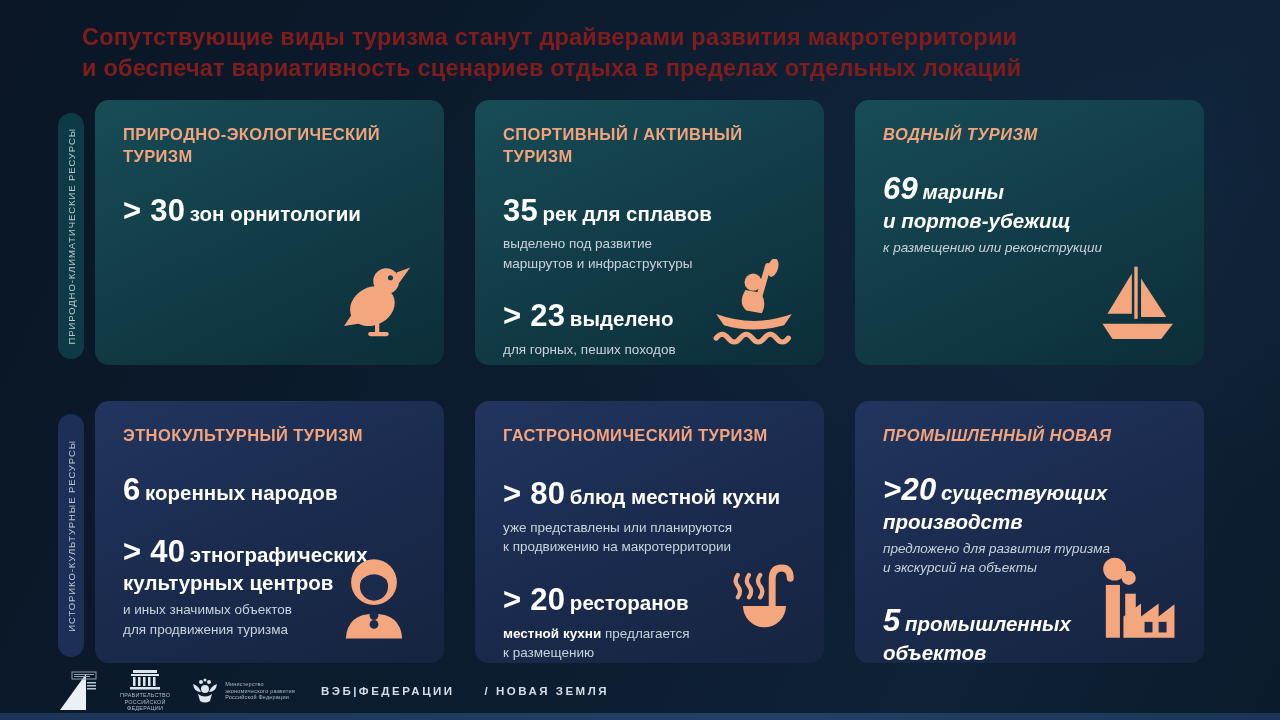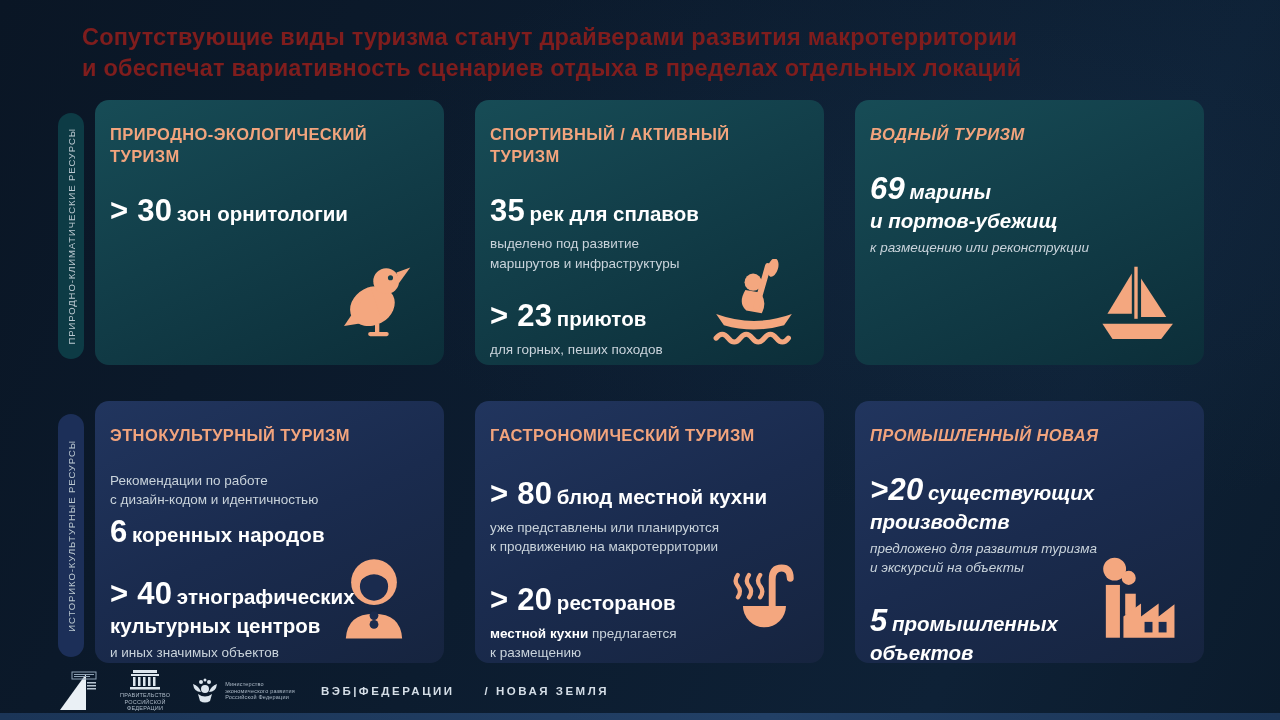--- a/index.html
+++ b/index.html
@@ -28,21 +28,21 @@
     display:flex; align-items:center; justify-content:center;
   }
   .rail.teal { background:#0D3B45; }
   .rail.navy { background:#1C2F58; }
   .rail span {
     writing-mode:vertical-rl; transform:rotate(180deg);
     font-size:9.5px; letter-spacing:.9px; color:#BCC9D1; font-weight:500;
     white-space:nowrap;
   }
   .card {
-    width:349px; border-radius:14px; padding:24px 15px;
+    width:349px; border-radius:14px; padding:24px 28px;
     position:relative; margin-right:31px; overflow:hidden;
   }
   .card:last-child { margin-right:0;font-style:italic; }
   .card.teal { background:linear-gradient(155deg,#174C56 0%,#123E49 45%,#0C2E39 100%); }
   .card.navy { background:linear-gradient(155deg,#21355E 0%,#1A2B4E 50%,#16243F 100%); }
   .card-title {
     font-size:16.5px; font-weight:700; color:#F2A47D;
     letter-spacing:.4px; line-height:1.32; white-space:pre-line;
     margin-bottom:24px;
   }
@@ -116,21 +116,21 @@
 
     <div class="card teal">
       <div class="card-title">СПОРТИВНЫЙ / АКТИВНЫЙ
 ТУРИЗМ</div>
       <div class="stat">
         <div class="stat-big"><span class="v">35</span> <span class="l">рек для сплавов</span></div>
         <div class="stat-desc">выделено под развитие
 маршрутов и инфраструктуры</div>
       </div>
       <div class="stat">
-        <div class="stat-big"><span class="v">&gt; 23</span> <span class="l">приютов</span></div>
+        <div class="stat-big"><span class="v">&gt; 23</span> <span class="l">выделено</span></div>
         <div class="stat-desc">для горных, пеших походов
 и сплавов по рекам</div>
       </div>
       <svg class="card-icon" width="88" height="86" viewBox="0 0 100 100">
         <g fill="#F4A77F">
           <circle cx="49" cy="27" r="10"></circle>
           <path d="M40,36 q-9,15 1,24 l18,3 q7,-13 -2,-24 z"></path>
           <rect x="56" y="4" width="7" height="56" rx="3.5" transform="rotate(16 60 32)"></rect>
           <ellipse cx="72" cy="10" rx="6" ry="11" transform="rotate(16 72 10)"></ellipse>
           <path d="M6,64 q44,16 88,0 l-9,13 q-35,10 -70,0 z"></path>
@@ -158,22 +158,20 @@
   </div>
 
   <div class="row r2">
     <div class="rail navy">
       <span>ИСТОРИКО-КУЛЬТУРНЫЕ РЕСУРСЫ</span>
     </div>
 
     <div class="card navy">
       <div class="card-title">ЭТНОКУЛЬТУРНЫЙ ТУРИЗМ</div>
       <div class="stat">
-        <div class="pre-desc">Рекомендации по работе
-с дизайн-кодом и идентичностью</div>
         <div class="stat-big"><span class="v">6</span> <span class="l">коренных народов</span></div>
       </div>
       <div class="stat">
         <div class="stat-big"><span class="v">&gt; 40</span> <span class="l">этнографических
 культурных центров</span></div>
         <div class="stat-desc">и иных значимых объектов
 для продвижения туризма</div>
       </div>
       <svg class="card-icon" width="88" height="90" viewBox="0 0 100 100">
         <g fill="#F4A77F">

